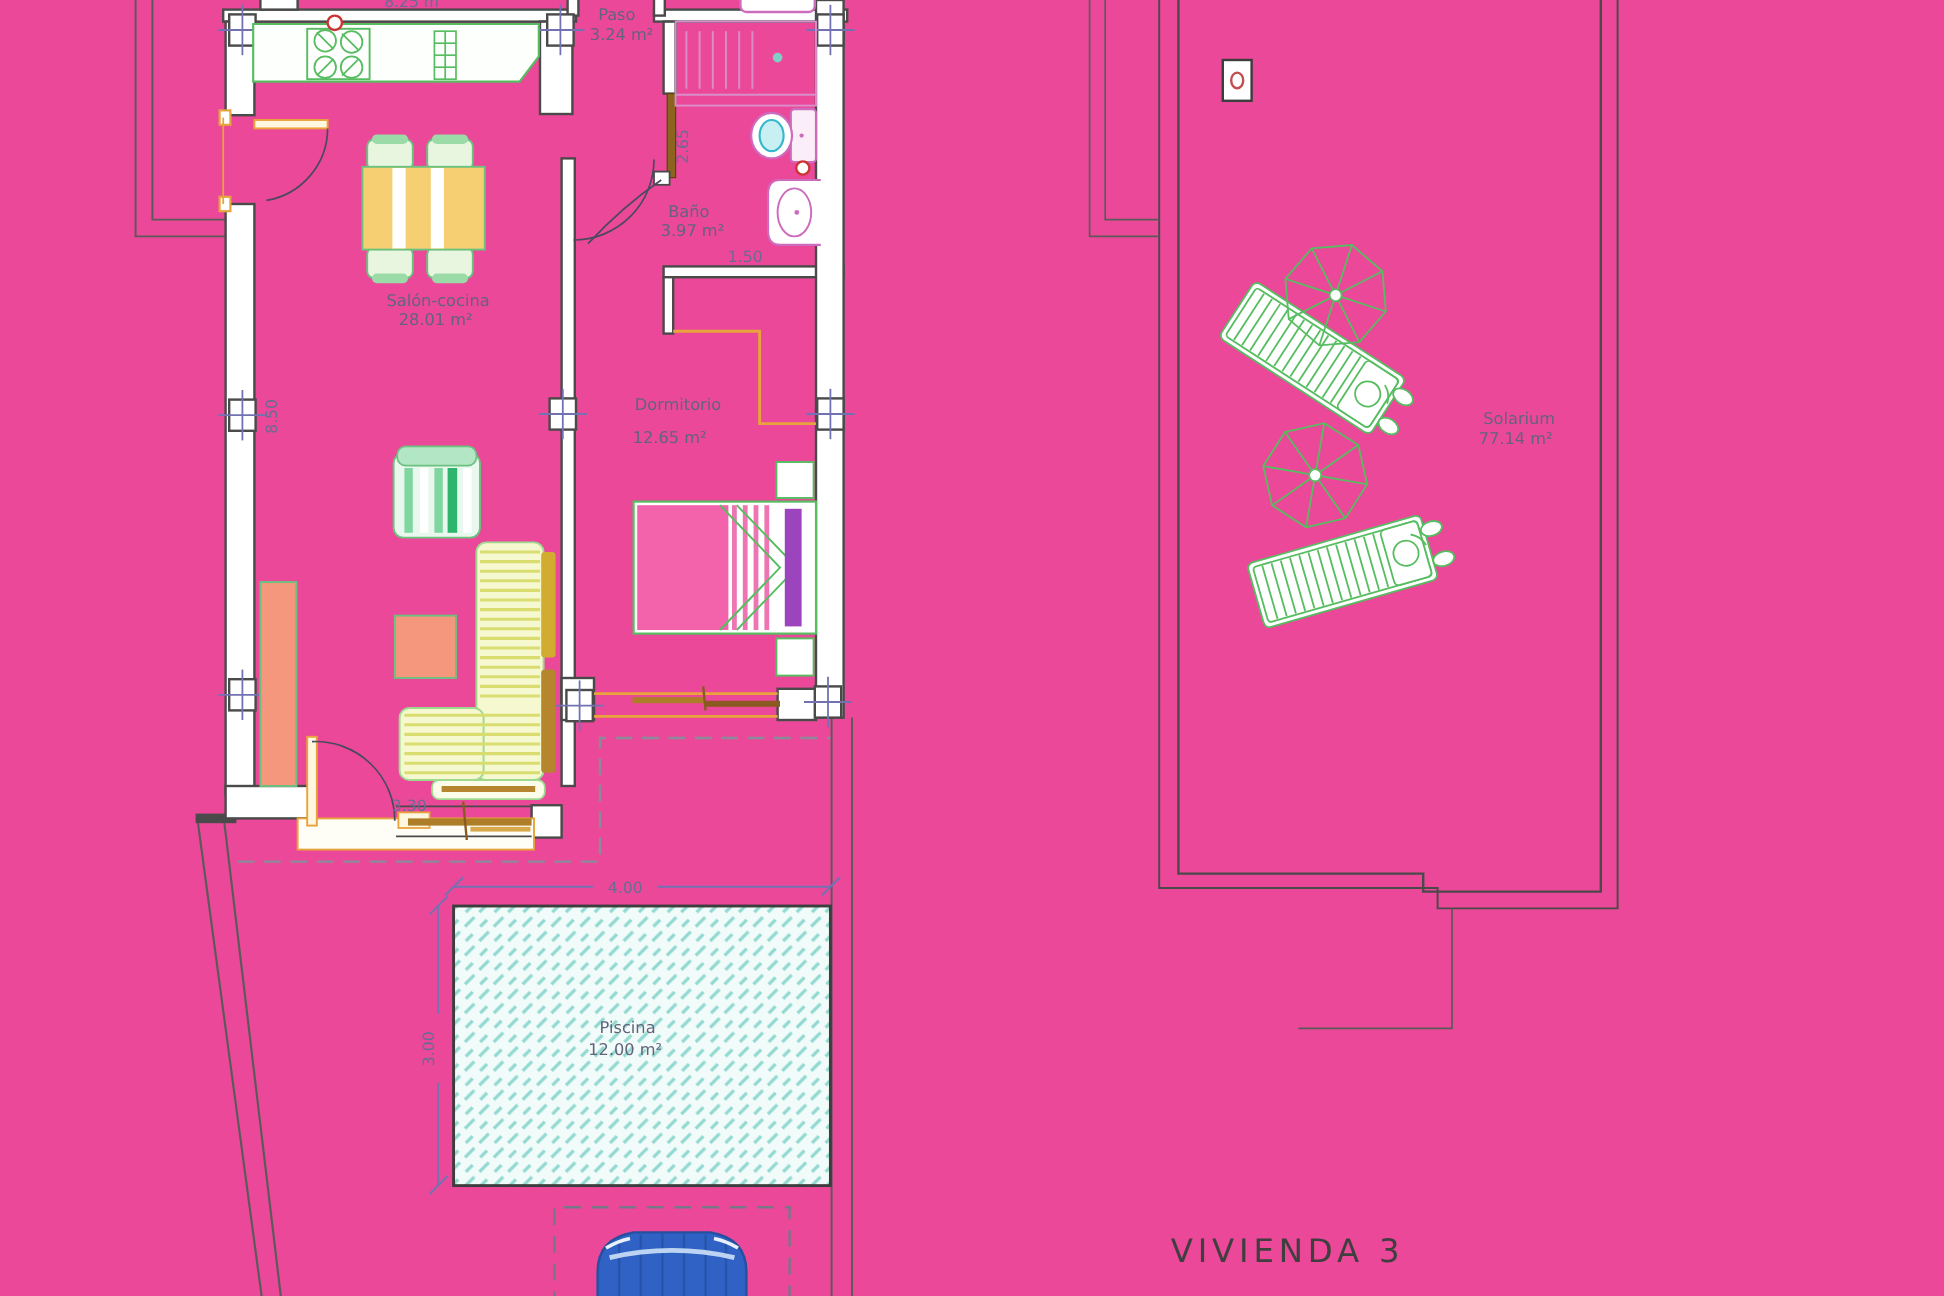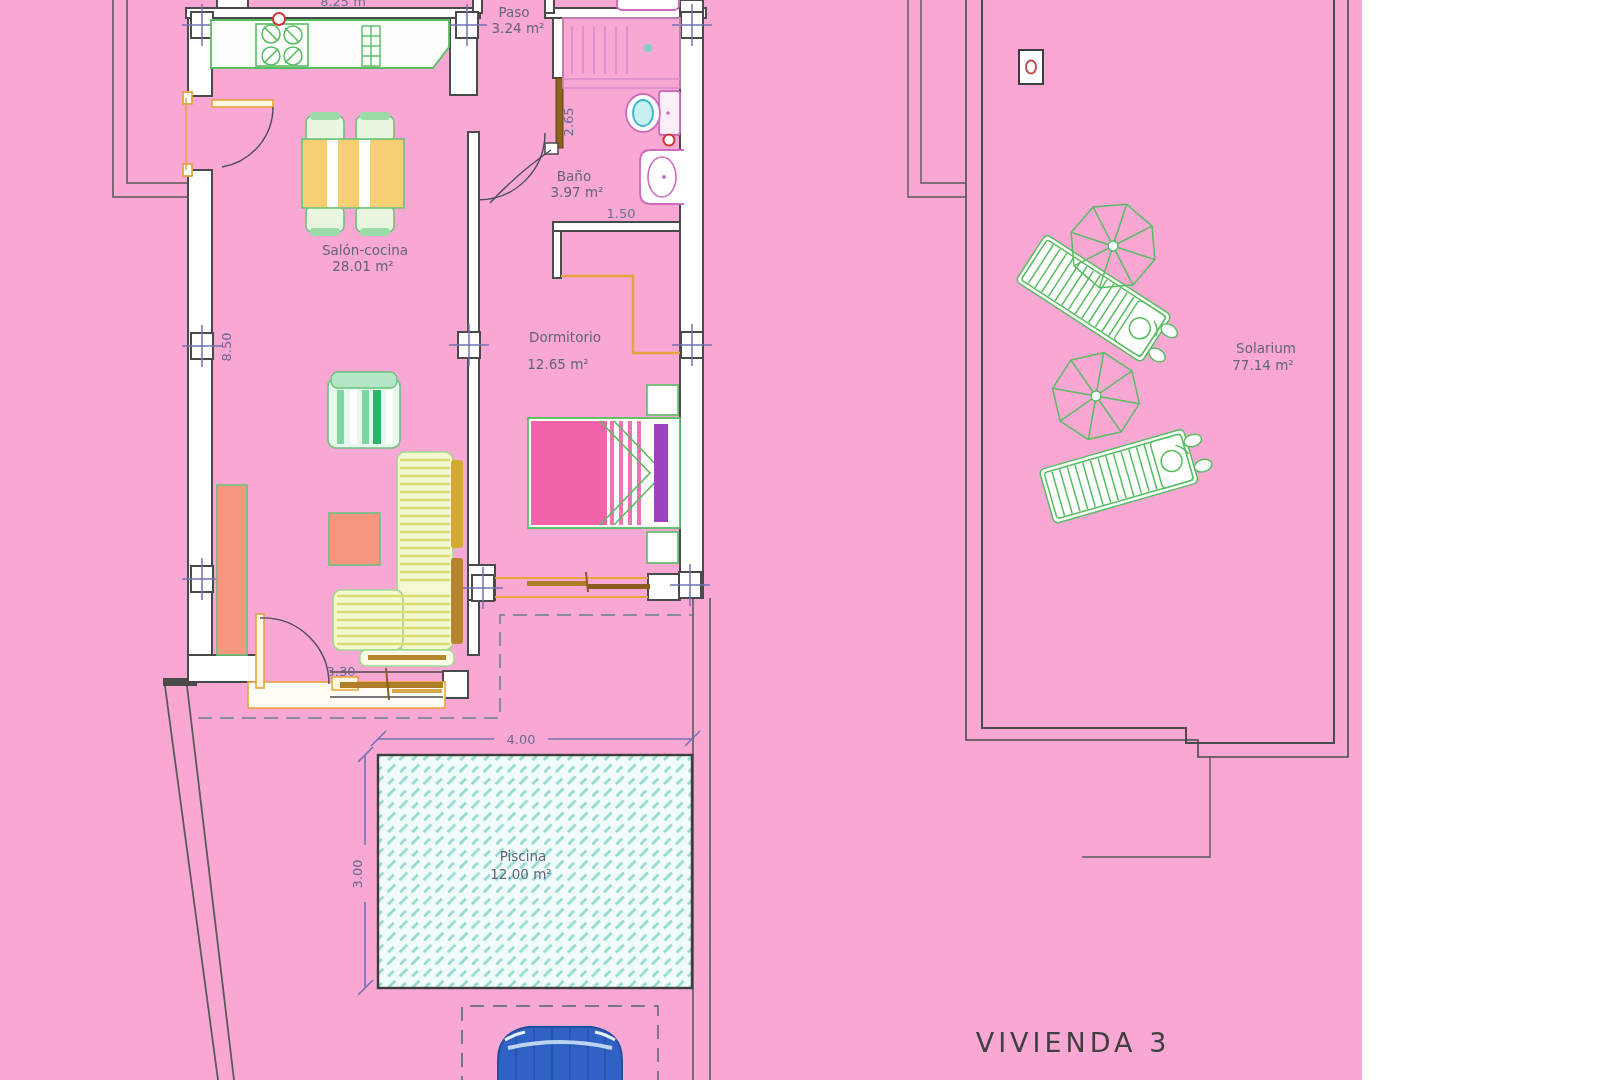--- a/index.html
+++ b/index.html
@@ -1,16 +1,16 @@
 <!DOCTYPE html>
 <html><head>
 <meta charset="utf-8">
 <style>
   html,body{margin:0;padding:0;background:#ffffff;}
-  #canvas{position:relative;width:1362px;height:1080px;background:#f9a8d4;overflow:hidden;
+  #canvas{position:relative;width:1620px;height:1080px;background:#ec4899;overflow:hidden;
           font-family:"DejaVu Sans", sans-serif;}
   svg{position:absolute;left:0;top:0;}
   text{font-family:"DejaVu Sans", sans-serif;}
   .roomlabel{fill:#63637c;font-size:13.5px;}
   .dimlabel{fill:#6b6b92;font-size:13px;}
   .title{fill:#3f3f3f;font-size:27px;letter-spacing:4px;}
 </style>
 </head>
 <body>
 

